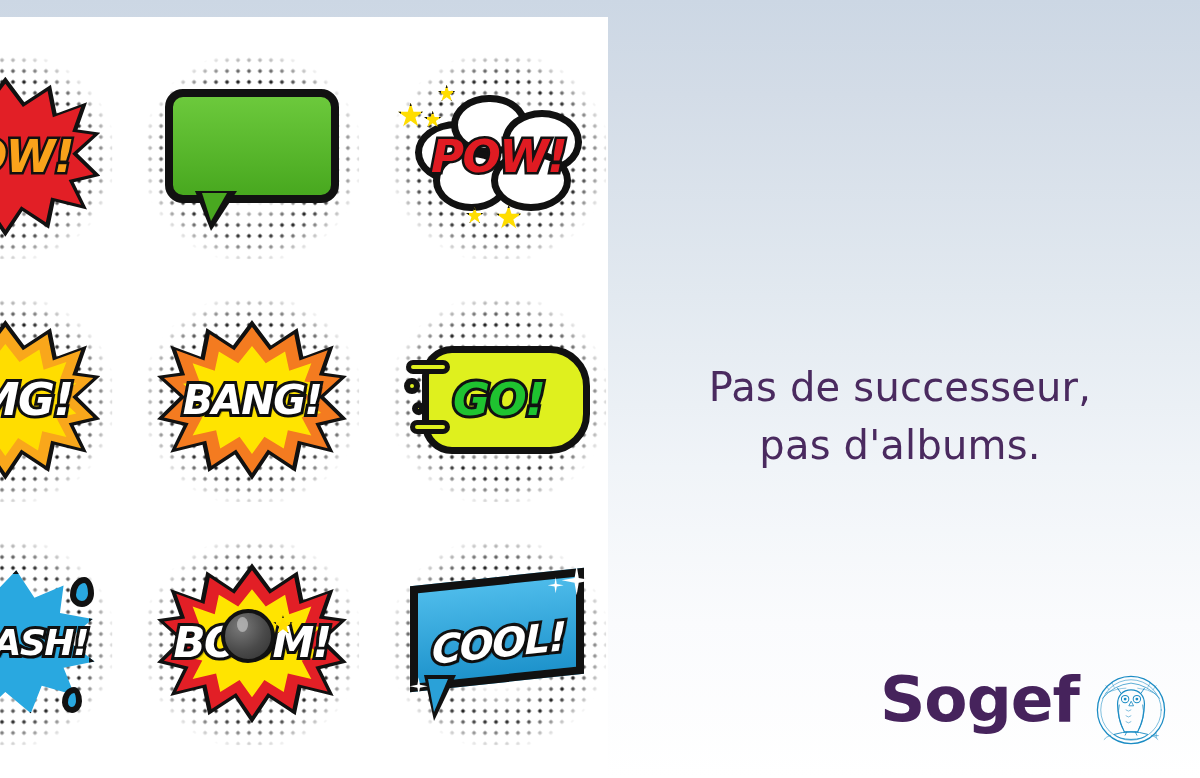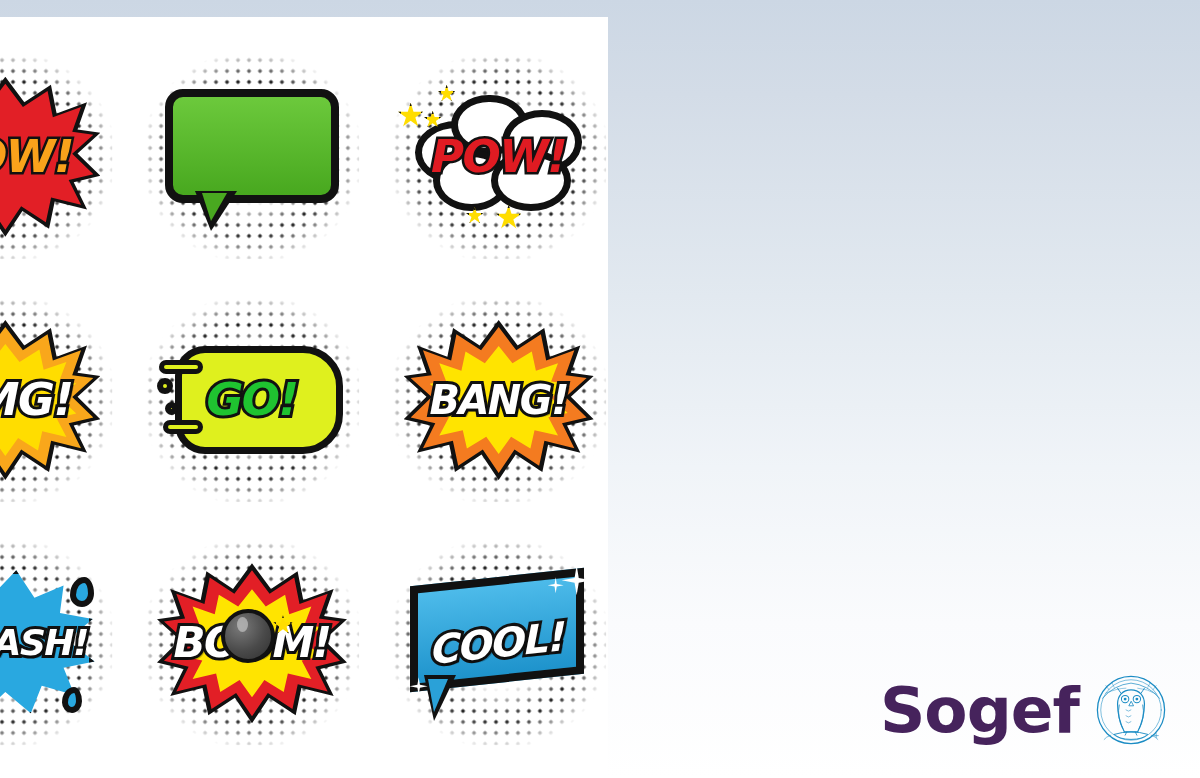--- a/index.html
+++ b/index.html
@@ -295,21 +295,21 @@
     line-height: 1.45;
     letter-spacing: .2px;
   }
   #headline .hl-line { display: block; }
 
   #logo {
     position: absolute;
     left: 880px;
     top: 668px;
     display: flex;
-    align-items: center;
+    align-items: flex-start;
     gap: 10px;
   }
   #logo-word {
     font-family: "DejaVu Sans", sans-serif;
     font-size: 63px;
     font-weight: bold;
     color: #46235c;
     letter-spacing: -1px;
     line-height: 1;
   }
@@ -367,37 +367,37 @@
             <div class="star-burst inner-gold" style="inset:7px;"></div>
             <div class="star-burst inner-yel2"></div>
           </div>
           <span class="word outline-white">OMG!</span>
         </div>
       </div>
 
       <div class="comic-cell">
         <div class="halftone"></div>
         <div class="burst">
+          <div class="shape star-burst red-outer">
+            <div class="star-burst inner-org"></div>
+            <div class="star-burst inner-yel"></div>
+          </div>
+          <span class="word outline-white" style="font-size:40px;">BANG!</span>
+        </div>
+      </div>
+
+      <div class="comic-cell">
+        <div class="halftone"></div>
+        <div class="burst">
           <div class="speed-shape"></div>
           <span class="speed-dot" style="left:0px;top:58px;width:16px;height:16px;"></span>
           <span class="speed-dot" style="left:8px;top:82px;width:13px;height:13px;"></span>
           <span class="speed-line" style="left:2px;top:40px;width:44px;"></span>
           <span class="speed-line" style="left:6px;top:100px;width:40px;"></span>
           <span class="word outline-green">GO!</span>
-        </div>
-      </div>
-
-      <div class="comic-cell">
-        <div class="halftone"></div>
-        <div class="burst">
-          <div class="shape star-burst red-outer">
-            <div class="star-burst inner-org"></div>
-            <div class="star-burst inner-yel"></div>
-          </div>
-          <span class="word outline-white" style="font-size:40px;">BANG!</span>
         </div>
       </div>
 
       <div class="comic-cell">
         <div class="halftone"></div>
         <div class="burst">
           <div class="splash"></div>
           <span class="splash-blob" style="right:6px;top:14px;width:24px;height:30px;"></span>
           <span class="splash-blob" style="right:18px;bottom:10px;width:20px;height:26px;"></span>
           <span class="word outline-white" style="font-size:36px;">SPLASH!</span>
@@ -425,20 +425,24 @@
           <span class="sparkle" style="right:2px;top:2px;width:30px;height:30px;"></span>
           <span class="sparkle" style="right:30px;top:14px;width:16px;height:16px;"></span>
           <span class="sparkle" style="left:6px;bottom:28px;width:18px;height:18px;"></span>
           <span class="word outline-white" style="font-size:40px;transform:skewY(-6deg);">COOL!</span>
         </div>
       </div>
 
     </div>
   </div>
 
+  <div id="headline">
+    <span class="hl-line">Pas de successeur,</span>
+    <span class="hl-line">pas d'albums.</span>
+  </div>
 
   <div id="logo">
     <span id="logo-word">Sogef</span>
     <svg id="logo-emblem" viewBox="0 0 100 100">
       <g fill="none" stroke="#1b8cc4" stroke-width="1.5" stroke-linecap="round">
         <ellipse cx="50" cy="50" rx="40" ry="40"></ellipse>
         <ellipse cx="50" cy="50" rx="36" ry="36" stroke-width="0.9" opacity=".75"></ellipse>
 
         <path d="M16 36 Q30 20 50 18 Q70 20 84 36" stroke-width="1" opacity=".85"></path>
         <path d="M20 30 Q34 24 44 24" stroke-width=".8" opacity=".7"></path>

